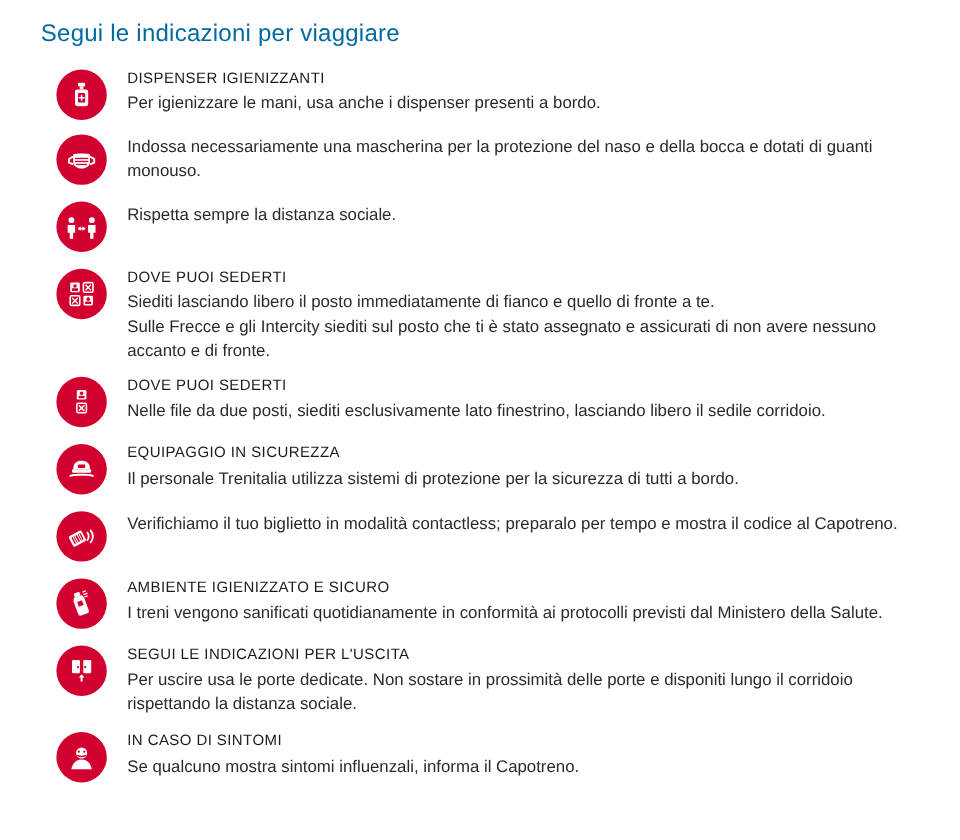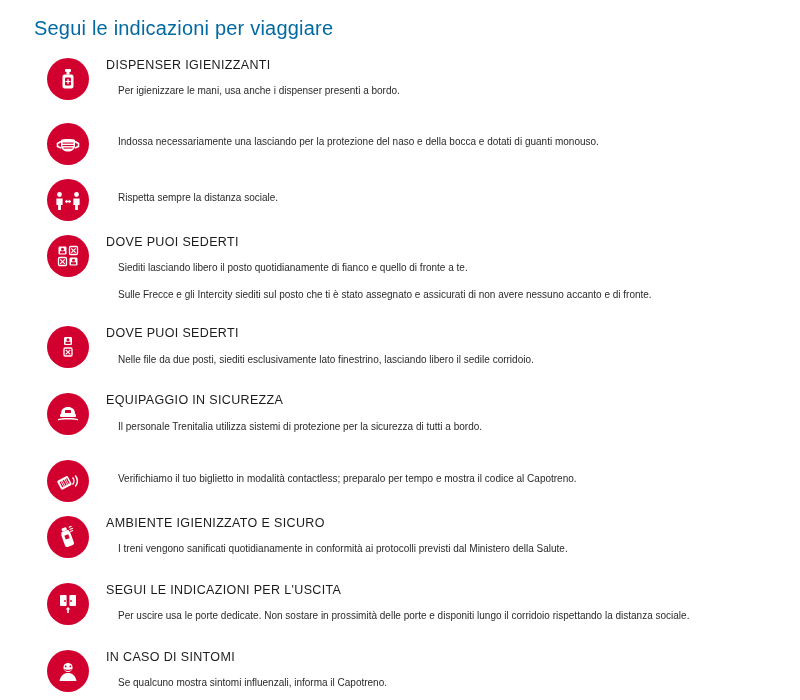--- a/index.html
+++ b/index.html
@@ -63,25 +63,25 @@
   }
   .rule-title {
     font-size: 12.5px;
     font-weight: 400;
     letter-spacing: 0.35px;
     color: #1c1c1c;
     margin: 0 0 3px 0;
     line-height: 1.15;
   }
   .rule-line {
-    font-size: 10px;
+    font-size: 14px;
     font-weight: 400;
     color: #2a2a2a;
     line-height: 1.45;
-    margin: 12px;
+    margin: 0;
   }
   
   .rule-row.gap-lg { margin-bottom: 12px; }
   .rule-row.gap-md { margin-bottom: 10px; }
 </style>
 </head>
 <body>
 
 <div class="page">
 
@@ -115,21 +115,21 @@
             <path d="M7 9 C7 7.5 21 7.5 21 9 L21 15 C21 18.5 17.5 20.5 14 20.5 C10.5 20.5 7 18.5 7 15 Z" fill="#ffffff"></path>
             <path d="M7 10.5 L3.5 12.5 L3.5 15.5 L7 17" fill="none" stroke="#ffffff" stroke-width="1.6"></path>
             <path d="M21 10.5 L24.5 12.5 L24.5 15.5 L21 17" fill="none" stroke="#ffffff" stroke-width="1.6"></path>
             <rect x="8.5" y="11.5" width="11" height="1.1" fill="#d2002e"></rect>
             <rect x="8.5" y="14" width="11" height="1.1" fill="#d2002e"></rect>
             <rect x="9.5" y="16.5" width="9" height="1.1" fill="#d2002e"></rect>
           </svg>
         </div>
       </div>
       <div class="text-cell">
-        <p class="rule-line">Indossa necessariamente una lasciando per la protezione del naso e della bocca e dotati di guanti monouso.</p>
+        <p class="rule-line">Indossa necessariamente una mascherina per la protezione del naso e della bocca e dotati di guanti monouso.</p>
       </div>
     </div>
 
     <div class="rule-row gap-lg">
       <div class="icon-cell">
         <div class="icon-badge">
           <svg width="28" height="24" viewBox="0 0 28 24">
             <circle cx="5.5" cy="6.5" r="2.4" fill="#ffffff"></circle>
             <path d="M2.4 10.5 h6.2 v6.5 h-1.7 v5 h-2.8 v-5 h-1.7 z" fill="#ffffff"></path>
             <circle cx="22.5" cy="6.5" r="2.4" fill="#ffffff"></circle>
@@ -157,21 +157,21 @@
             <path d="M5.2 16.3 l4.6 4.6 M9.8 16.3 l-4.6 4.6" stroke="#ffffff" stroke-width="1.2"></path>
             <circle cx="7.5" cy="6.3" r="1.5" fill="#d2002e"></circle>
             <path d="M5 8.2 h5 v2.2 h-5 z" fill="#d2002e"></path>
             <circle cx="18.5" cy="17.3" r="1.5" fill="#d2002e"></circle>
             <path d="M16 19.2 h5 v2.2 h-5 z" fill="#d2002e"></path>
           </svg>
         </div>
       </div>
       <div class="text-cell">
         <p class="rule-title">DOVE PUOI SEDERTI</p>
-        <p class="rule-line">Siediti lasciando libero il posto quotidianamente di fianco e quello di fronte a te.</p>
+        <p class="rule-line">Siediti lasciando libero il posto immediatamente di fianco e quello di fronte a te.</p>
         <p class="rule-line">Sulle Frecce e gli Intercity siediti sul posto che ti è stato assegnato e assicurati di non avere nessuno accanto e di fronte.</p>
       </div>
     </div>
 
     <div class="rule-row gap-lg">
       <div class="icon-cell">
         <div class="icon-badge">
           <svg width="26" height="26" viewBox="0 0 26 26">
             <rect x="9" y="3" width="8" height="8" rx="1.2" fill="#ffffff"></rect>
             <circle cx="13" cy="5.8" r="1.5" fill="#d2002e"></circle>

